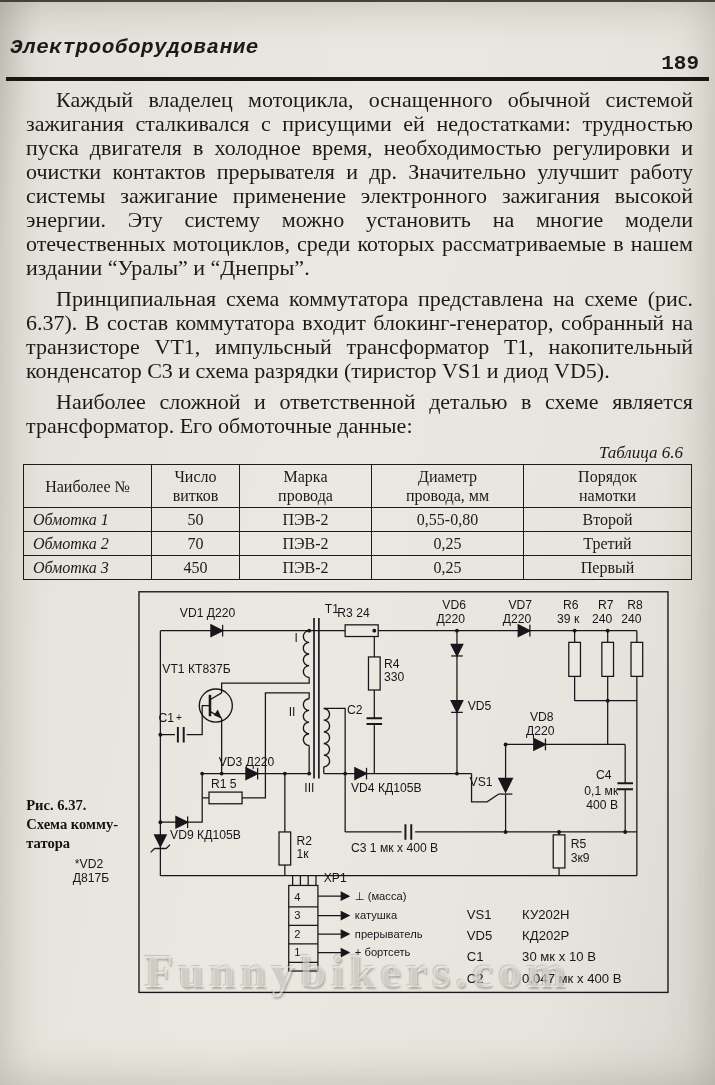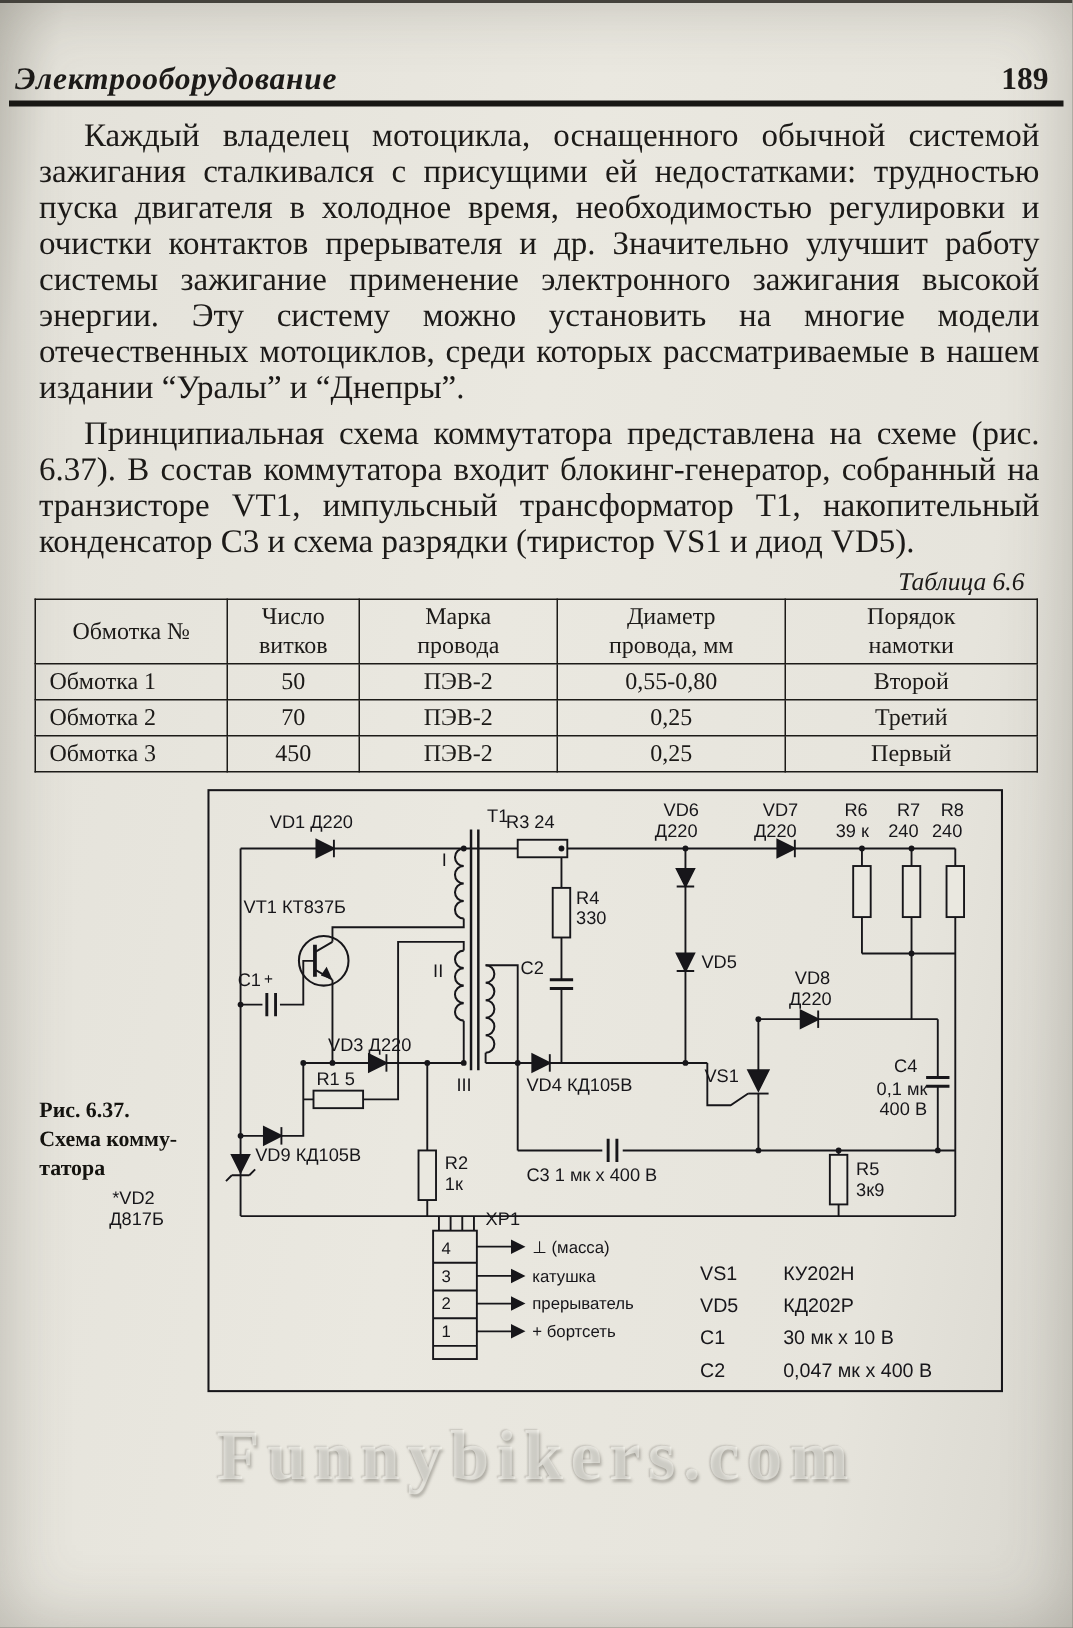--- a/index.html
+++ b/index.html
@@ -1,33 +1,33 @@
 <!DOCTYPE html>
 <html><head>
 <meta charset="utf-8">
 <style>
   html,body{margin:0;padding:0;}
   body{width:715px;height:1085px;background:#9a988f;font-family:"Liberation Serif",serif;}
   .page{position:relative;width:715px;height:1085px;overflow:hidden;color:#1c1a18;
     background:linear-gradient(100deg,#cfcdc4 0,#e4e2da 5%,#eae8e0 45%,#e6e4dc 80%,#d8d6ce 100%);
     box-shadow:inset 0 0 46px rgba(80,76,66,.3);}
   .topedge{position:absolute;top:0;left:0;width:100%;height:2px;background:#44423c;}
-  .pageheader{display:flex;justify-content:space-between;align-items:flex-end;padding:7px 16px 0 10px;}
+  .pageheader{display:flex;justify-content:space-between;align-items:center;padding:19px 16px 0 10px;font-family:Liberation Mono, monospace;}
   .ptitle{font-weight:bold;font-style:italic;font-size:21px;letter-spacing:.5px;}
   .pnum{font-weight:bold;font-size:21px;margin-top:33px;}
   .hrule{height:4px;background:#181714;margin:2px 6px 0 6px;}
   .heading{display:flex;gap:11px;margin:12px 24px 4px 30px;font-weight:bold;font-size:20px;line-height:26px;}
   .sq{flex:none;width:11px;height:11px;background:#14120e;margin-top:7px;}
   p.body{margin:7px 22px 0 26px;font-size:22px;line-height:24px;text-align:justify;text-indent:30px;}
   .tcaption{margin:5px 32px 1px 0;text-align:right;font-style:italic;font-size:17px;}
   table.winding{table-layout:fixed;width:668px;margin-left:23px;border-collapse:collapse;font-size:16px;}
   .winding th,.winding td{border:1.6px solid #1c1b18;}
   .winding th{font-weight:normal;text-align:center;vertical-align:middle;padding:2px;line-height:19px;}
   .winding td{text-align:center;padding:1px 6px;line-height:21px;}
-  .winding td.cl{text-align:left;padding-left:9px;}
+  .winding td.cl{text-align:left;padding-left:9px;font-style:italic;}
   .th2{display:block;}
   .schematic{margin:4px 0 0 24px;width:670px;}
   svg .lbl{font-family:"Liberation Sans",sans-serif;font-size:12.5px;fill:#17161a;}
   svg .sm{font-size:10.5px;}
   svg .pin{font-family:"Liberation Sans",sans-serif;font-size:11.5px;fill:#17161a;}
   svg .pl{font-family:"Liberation Sans",sans-serif;font-size:13.5px;fill:#17161a;}
   svg .cap{font-family:"Liberation Serif",serif;font-weight:bold;font-size:15px;fill:#14130f;}
   p.closing{margin-top:3px;}
   .watermark{position:absolute;left:0;top:944px;width:100%;text-align:center;font-weight:bold;font-size:47px;
     letter-spacing:5px;color:rgba(253,253,248,.52);
@@ -42,35 +42,36 @@
 
   <div class="pageheader">
     <span class="ptitle">Электрооборудование</span>
     <span class="pnum">189</span>
   </div>
   <div class="hrule"></div>
 
 
   <p class="body">Каждый владелец мотоцикла, оснащенного обычной системой зажигания сталкивался с присущими ей недостатками: трудностью пуска двигателя в холодное время, необходимостью регулировки и очистки контактов прерывателя и др. Значительно улучшит работу системы зажигание применение электронного зажигания высокой энергии. Эту систему можно установить на многие модели отечественных мотоциклов, среди которых рассматриваемые в нашем издании “Уралы” и “Днепры”.</p>
   <p class="body">Принципиальная схема коммутатора представлена на схеме (рис. 6.37). В состав коммутатора входит блокинг-генератор, собранный на транзисторе VT1, импульсный трансформатор Т1, накопительный конденсатор С3 и схема разрядки (тиристор VS1 и диод VD5).</p>
+  <p class="body">Наиболее сложной и ответственной деталью в схеме является трансформатор. Его обмоточные данные:</p>
 
   <div class="tcaption">Таблица 6.6</div>
 
   <table class="winding">
     <colgroup>
         <col style="width:128px">
         <col style="width:88px">
         <col style="width:132px">
         <col style="width:152px">
         <col style="width:168px">
       </colgroup>
     <thead>
       <tr>
         <th>
-            <span class="th2">Обмотка №</span>
+            <span class="th2">Наиболее №</span>
             <span class="th2"></span>
           </th>
         <th>
             <span class="th2">Число</span>
             <span class="th2">витков</span>
           </th>
         <th>
             <span class="th2">Марка</span>
             <span class="th2">провода</span>
           </th>

